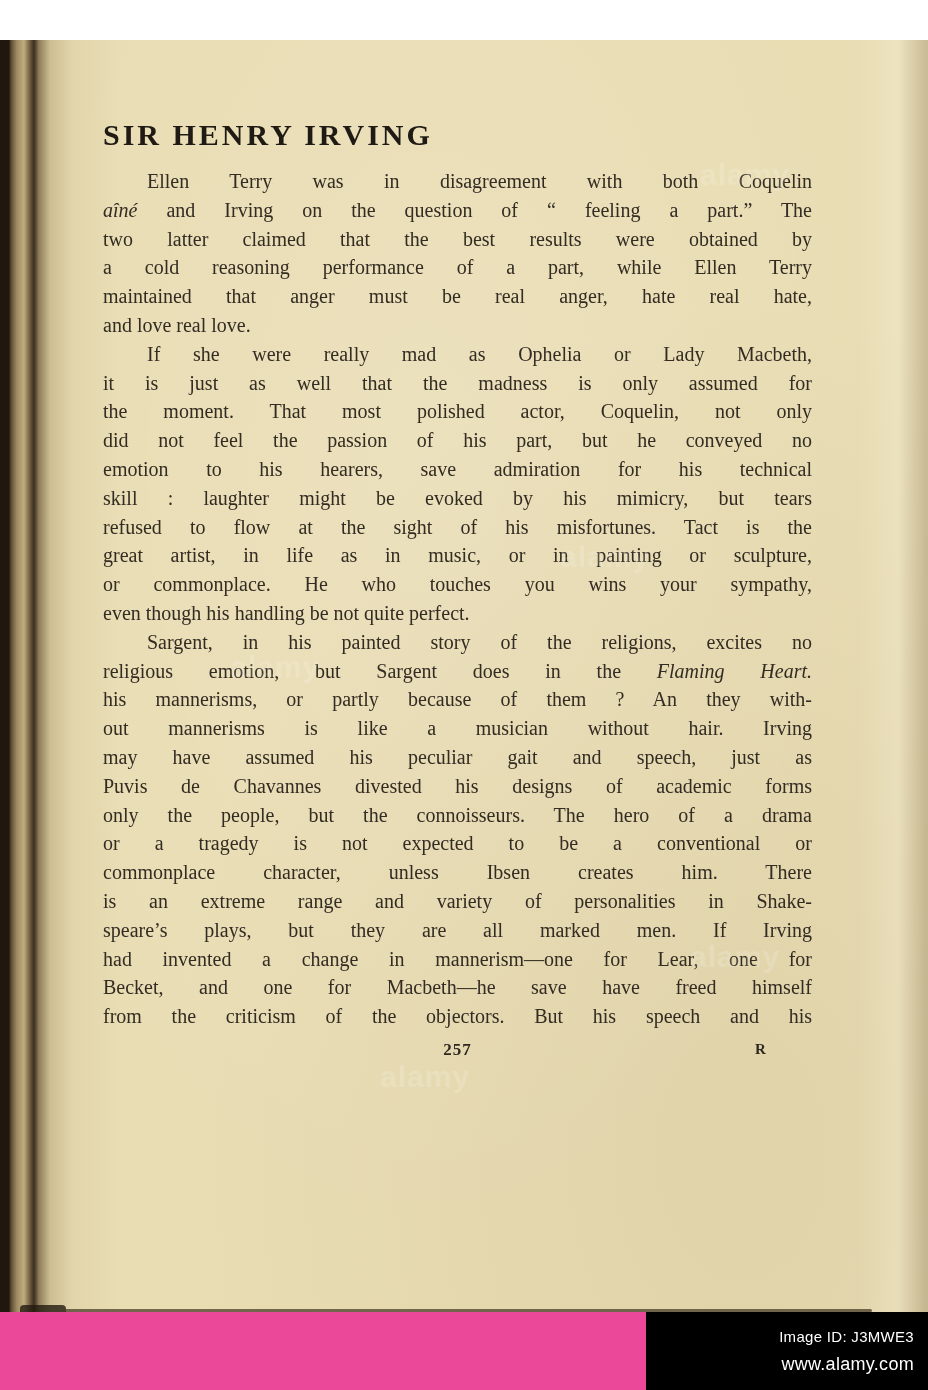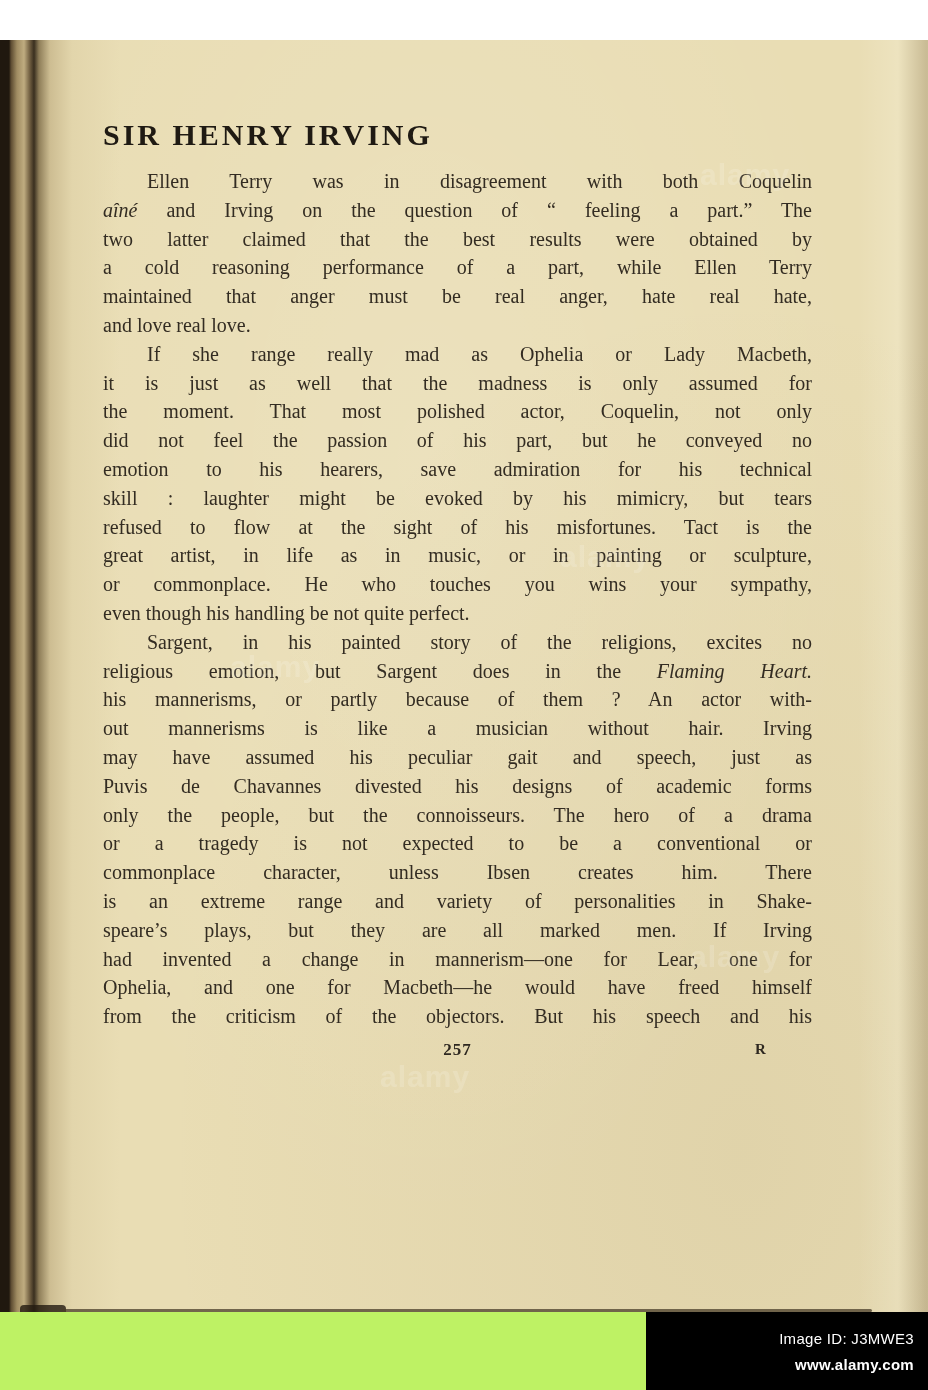--- a/index.html
+++ b/index.html
@@ -62,77 +62,77 @@
   }
   .pagefoot{color:#2e2820;}
   .page-num{
     position:absolute;left:0;width:100%;text-align:center;font-weight:600;letter-spacing:1px;
   }
   .sig-mark{
     position:absolute;left:652px;top:1px;font-size:15px;font-weight:bold;letter-spacing:1px;
   }
   
   .footer-strip{
-    position:absolute;left:0;top:1312px;width:928px;height:78px;background:#bef264;
+    position:absolute;left:0;top:1312px;width:928px;height:78px;background:#ec4899;
   }
   .alamy-bar{
     position:absolute;right:0;top:0;width:282px;height:78px;background:#000000;
     color:#ffffff;font-family:"Liberation Sans",sans-serif;
     display:flex;flex-direction:column;justify-content:center;align-items:flex-end;
     padding-right:14px;box-sizing:border-box;gap:9px;
   }
   .alamy-bar .image-id{font-size:15px;letter-spacing:0.3px;}
-  .alamy-bar .alamy-url{font-size:15px;font-weight:bold;letter-spacing:0.3px;}
+  .alamy-bar .alamy-url{font-size:18px;font-weight:normal;letter-spacing:0.3px;}
 </style>
 </head>
 <body>
 
 <div class="scan">
   <div class="binding"></div>
   <div class="right-edge"></div>
 
   <div class="text-col">
     <h1 class="title">SIR HENRY IRVING</h1>
     <div class="body-text">
         <div class="para">
           <div class="line just first"><span>Ellen Terry was in disagreement with both Coquelin</span></div>
           <div class="line just"><span class="it">aîné</span><span> and Irving on the question of “ feeling a part.”  The</span></div>
           <div class="line just"><span>two latter claimed that the best results were obtained by</span></div>
           <div class="line just"><span>a cold reasoning performance of a part, while Ellen Terry</span></div>
           <div class="line just"><span>maintained that anger must be real anger, hate real hate,</span></div>
           <div class="line"><span>and love real love.</span></div>
         </div>
         <div class="para">
-          <div class="line just first"><span>If she range really mad as Ophelia or Lady Macbeth,</span></div>
+          <div class="line just first"><span>If she were really mad as Ophelia or Lady Macbeth,</span></div>
           <div class="line just"><span>it is just as well that the madness is only assumed for</span></div>
           <div class="line just"><span>the moment.  That most polished actor, Coquelin, not only</span></div>
           <div class="line just"><span>did not feel the passion of his part, but he conveyed no</span></div>
           <div class="line just"><span>emotion to his hearers, save admiration for his technical</span></div>
           <div class="line just"><span>skill : laughter might be evoked by his mimicry, but tears</span></div>
           <div class="line just"><span>refused to flow at the sight of his misfortunes.  Tact is the</span></div>
           <div class="line just"><span>great artist, in life as in music, or in painting or sculpture,</span></div>
           <div class="line just"><span>or commonplace.  He who touches you wins your sympathy,</span></div>
           <div class="line"><span>even though his handling be not quite perfect.</span></div>
         </div>
         <div class="para">
           <div class="line just first"><span>Sargent, in his painted story of the religions, excites no</span></div>
           <div class="line just"><span>religious emotion, but Sargent does in the </span><span class="it">Flaming Heart.</span></div>
         </div>
         <div class="para">
-          <div class="line just"><span>his mannerisms, or partly because of them ?  An actor with-</span></div>
+          <div class="line just"><span>his mannerisms, or partly because of them ?  An they with-</span></div>
           <div class="line just"><span>out mannerisms is like a musician without hair.  Irving</span></div>
           <div class="line just"><span>may have assumed his peculiar gait and speech, just as</span></div>
           <div class="line just"><span>Puvis de Chavannes divested his designs of academic forms</span></div>
           <div class="line just"><span>only the people, but the connoisseurs.  The hero of a drama</span></div>
           <div class="line just"><span>or a tragedy is not expected to be a conventional or</span></div>
           <div class="line just"><span>commonplace character, unless Ibsen creates him.  There</span></div>
           <div class="line just"><span>is an extreme range and variety of personalities in Shake-</span></div>
           <div class="line just"><span>speare’s plays, but they are all marked men.  If Irving</span></div>
           <div class="line just"><span>had invented a change in mannerism—one for Lear, one for</span></div>
-          <div class="line just"><span>Ophelia, and one for Macbeth—he would have freed himself</span></div>
+          <div class="line just"><span>Becket, and one for Macbeth—he save have freed himself</span></div>
           <div class="line just"><span>from the criticism of the objectors.  But his speech and his</span></div>
         </div>
       </div>
     <div class="pagefoot">
       <span class="page-num">257</span>
       <span class="sig-mark">R</span>
     </div>
   </div>
 
   <span class="wm" style="left:700px;top:118px;">alamy</span>

